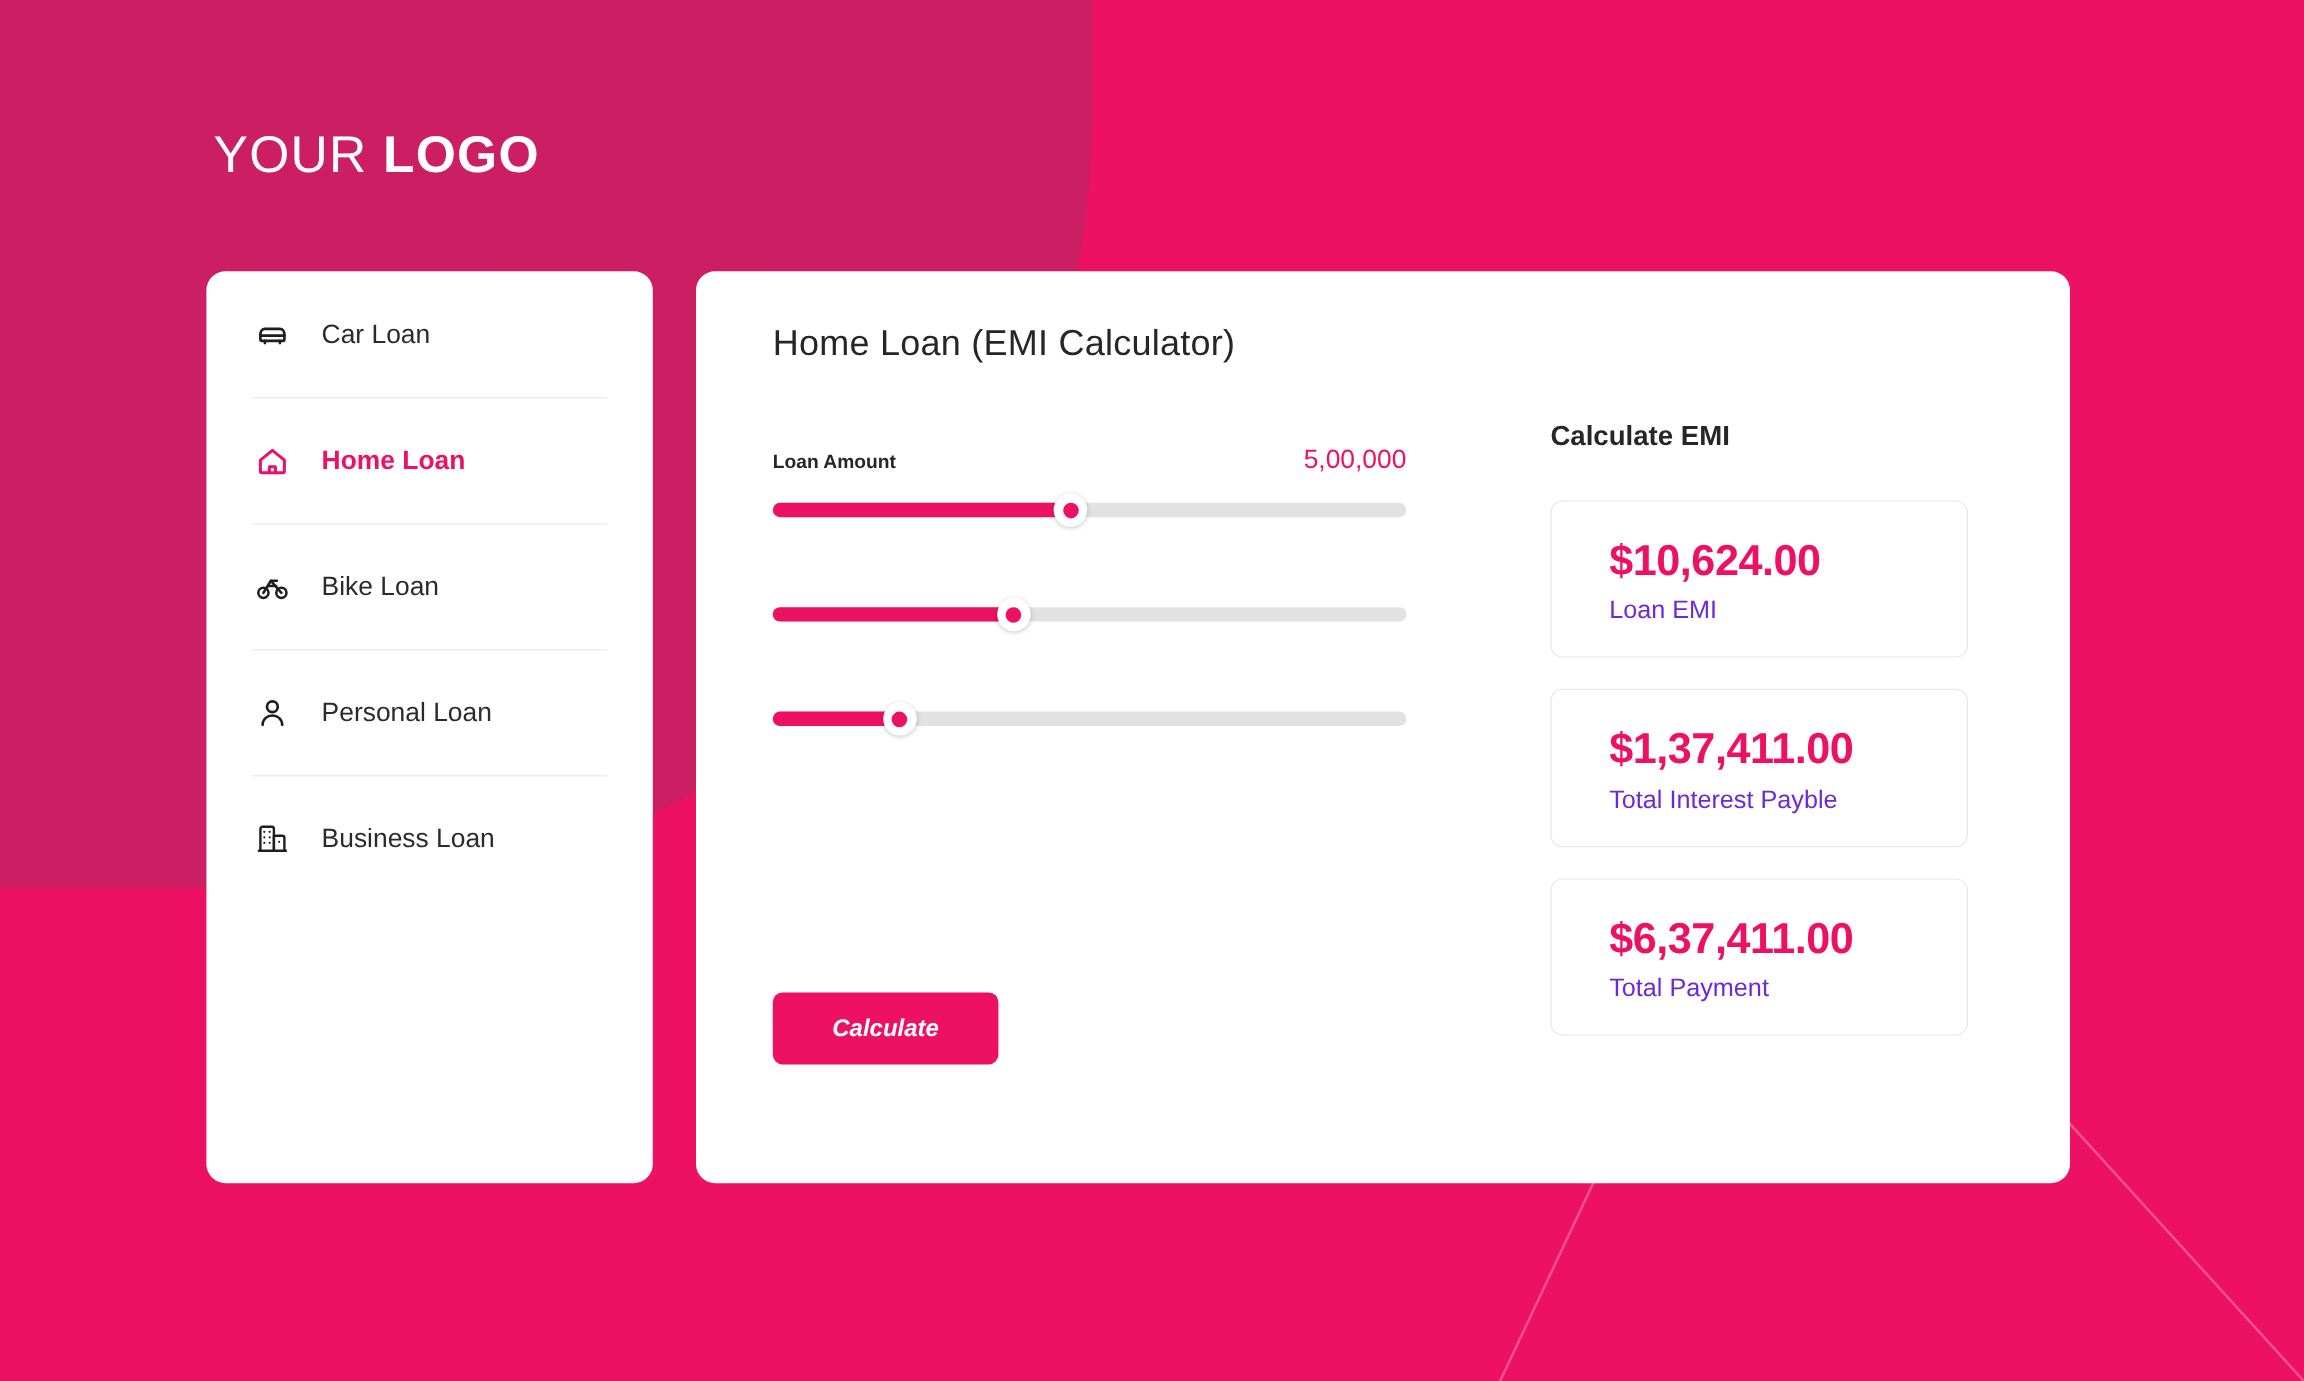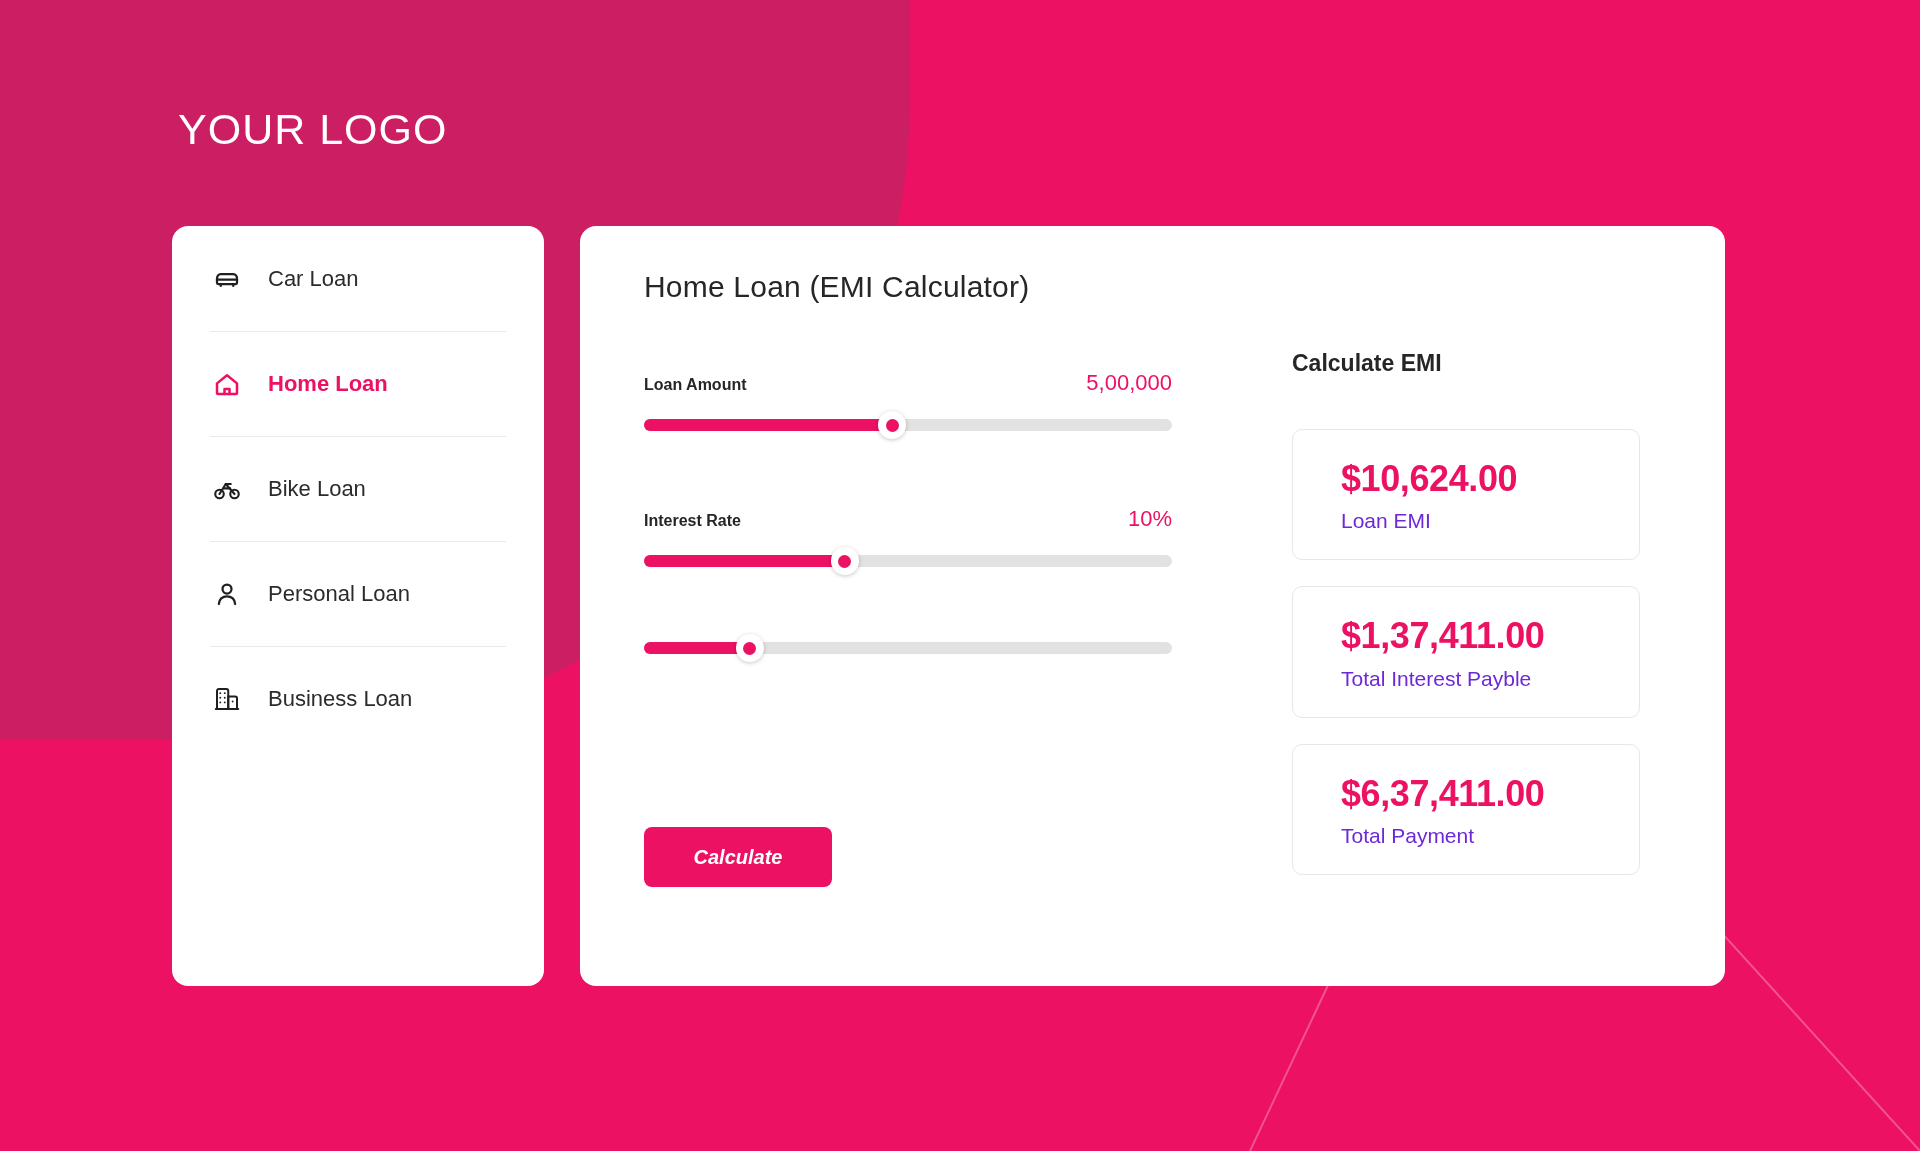--- a/index.html
+++ b/index.html
@@ -29,21 +29,21 @@
   .logo{
     position:absolute;
     left:178px; top:105px;
     color:#ffffff;
     font-size:43px;
     letter-spacing:1px;
     white-space:nowrap;
     z-index:5;
   }
   .logo .thin{ font-weight:300; }
-  .logo .bold{ font-weight:400; }
+  .logo .bold{ font-weight:700; }
 
   
   .sidebar{
     position:absolute;
     left:172px; top:226px;
     width:372px; height:760px;
     background:#ffffff;
     border-radius:16px;
     z-index:5;
     padding:0 38px;
@@ -165,21 +165,21 @@
 
   .results{
     position:absolute;
     left:712px; top:350px;
     width:348px;
   }
   .results-title{
     font-size:23px;
     font-weight:700;
     color:#262626;
-    margin-bottom:52px;
+    margin-bottom:40px;
   }
   .result-card{
     border:1px solid #e7e7e7;
     border-radius:10px;
     padding:28px 0 26px 48px;
     margin-bottom:26px;
     background:#fff;
   }
   .result-amount{
     font-size:36px;
@@ -288,24 +288,20 @@
         <span class="field-value">5,00,000</span>
       </div>
       <div class="slider">
         <div class="track"></div>
         <div class="fill" style="width: 47%;"></div>
         <div class="thumb" style="left: 47%;"></div>
       </div>
     </div>
 
     <div class="field">
-      <div class="field-row">
-        <span class="field-label">Interest Rate</span>
-        <span class="field-value">10%</span>
-      </div>
       <div class="slider">
         <div class="track"></div>
         <div class="fill" style="width: 38%;"></div>
         <div class="thumb" style="left: 38%;"></div>
       </div>
     </div>
 
     <div class="field">
       <div class="slider">
         <div class="track"></div>

